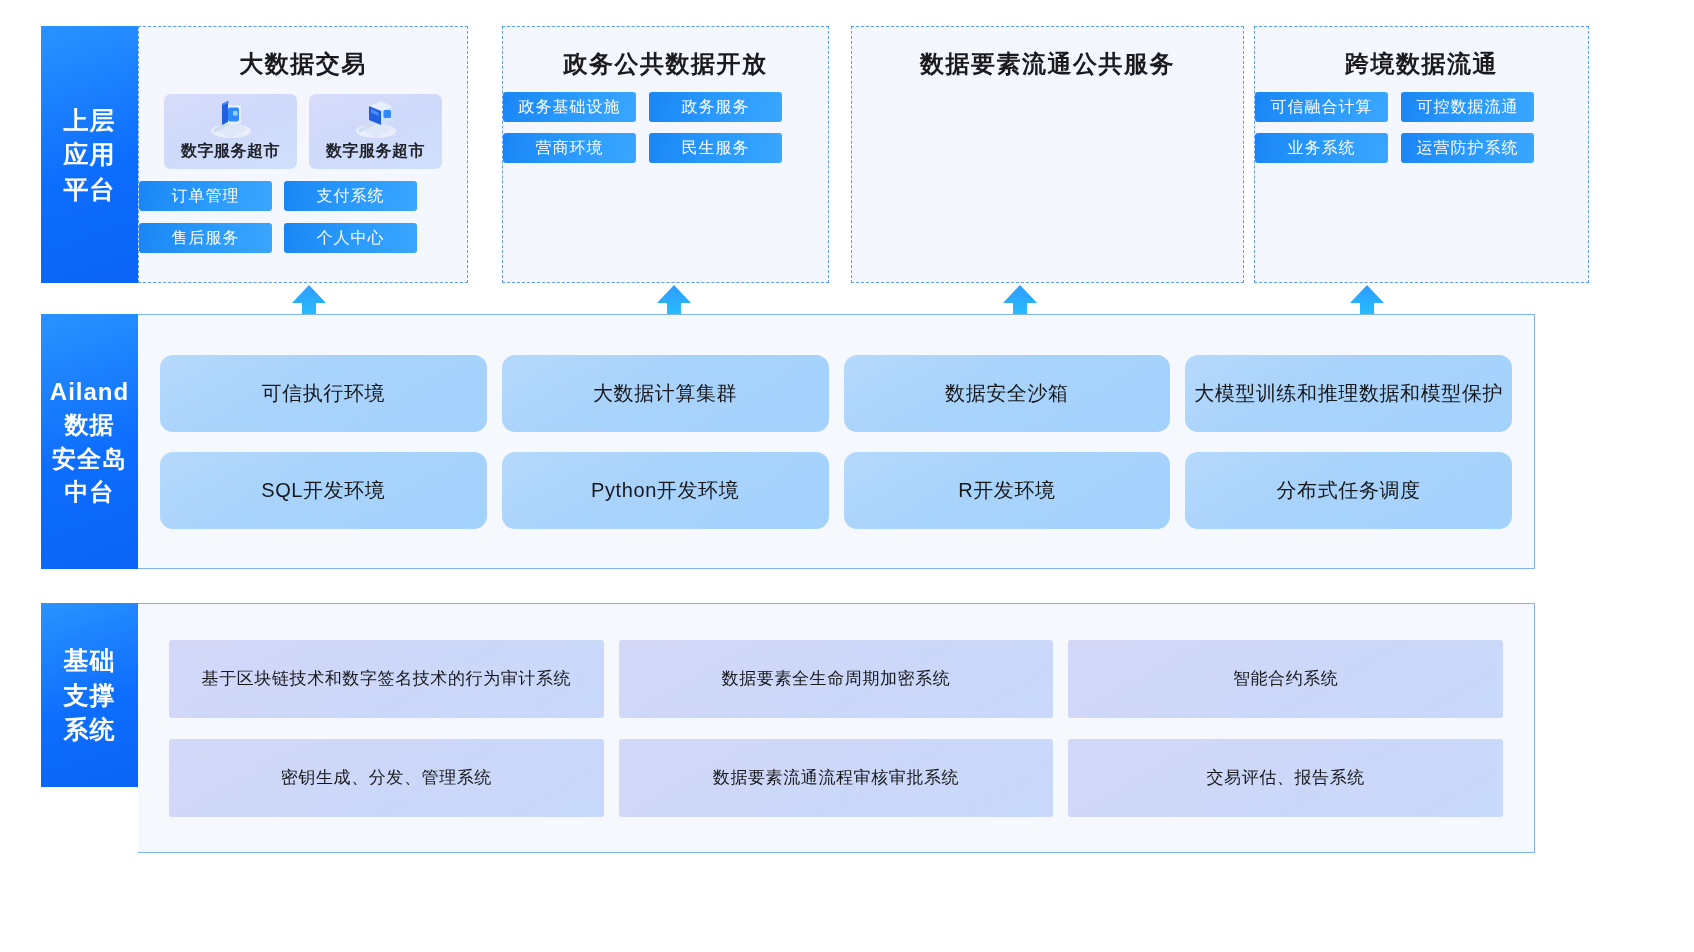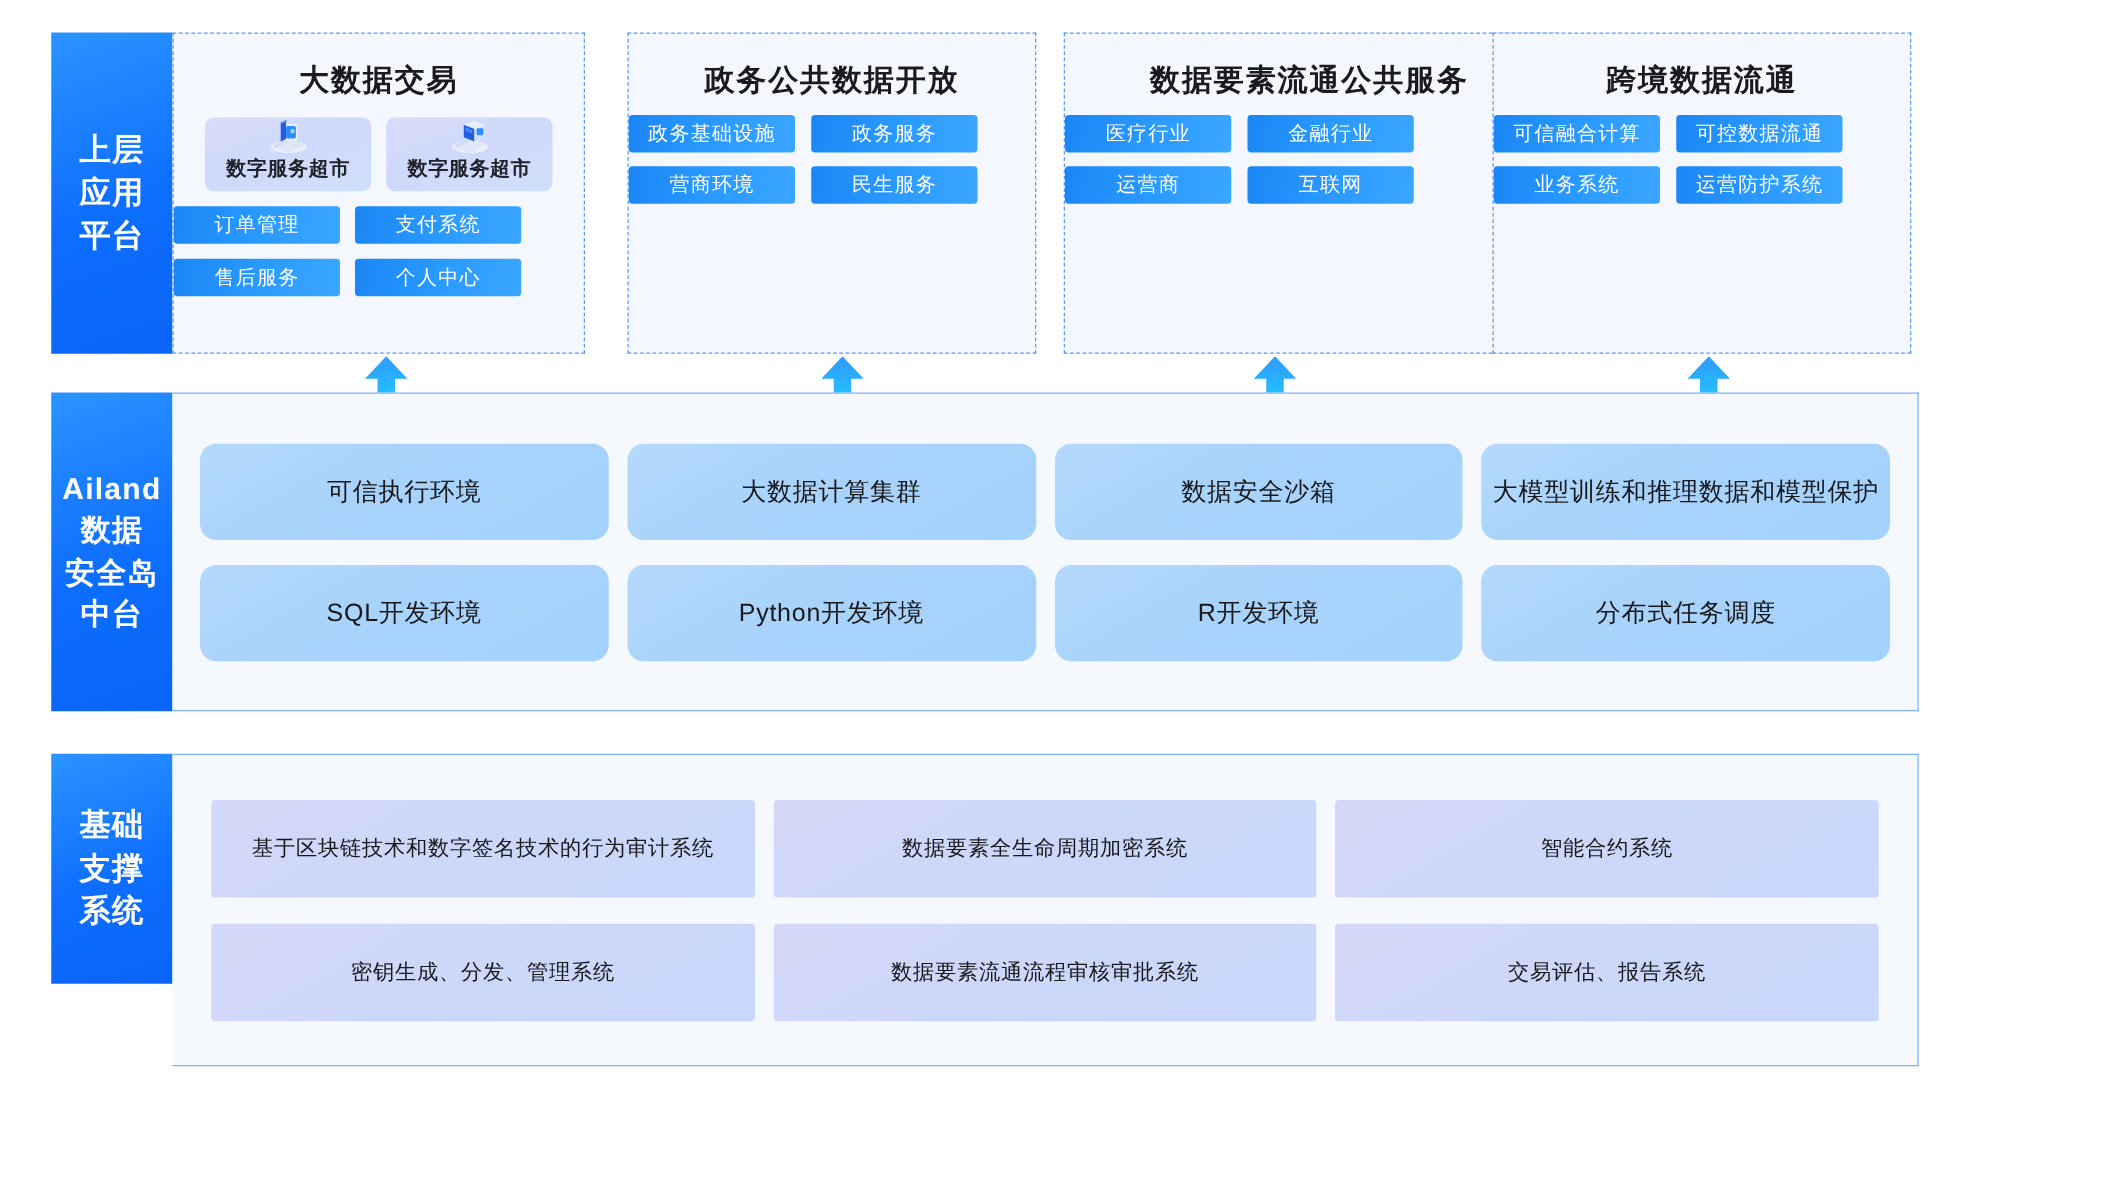--- a/index.html
+++ b/index.html
@@ -78,31 +78,31 @@
     color: #1b1b1f;
     margin-top: 21px;
     letter-spacing: 1.5px;
     white-space: nowrap;
   }
 
   
   #panel-1 { left: 0px;    width: 330px; }
   #panel-2 { left: 364px;  width: 327px; }
   #panel-3 { left: 713px;  width: 393px; }
-  #panel-4 { left: 1056px; width: 335px; }
+  #panel-4 { left: 1116px; width: 335px; }
 
   
   .svc-row {
     display: flex;
     gap: 12px;
     margin-top: 14px;
   }
   .svc-card {
     width: 133px;
-    height: 59px;
+    height: 75px;
     border-radius: 7px;
     background: linear-gradient(160deg, #d8dcfa 0%, #cfd9fb 45%, #cfe0fb 100%);
     display: flex;
     flex-direction: column;
     align-items: center;
     justify-content: flex-end;
     padding-bottom: 7px;
     box-sizing: border-box;
   }
   .svc-card .svc-label {
@@ -268,26 +268,20 @@
         <div class="btn-grid wide">
           <div class="pill">政务基础设施</div>
           <div class="pill">政务服务</div>
           <div class="pill">营商环境</div>
           <div class="pill">民生服务</div>
         </div>
       </div>
 
       <div class="app-panel" id="panel-3">
         <div class="panel-title">数据要素流通公共服务</div>
-        <div class="btn-grid wide">
-          <div class="pill">医疗行业</div>
-          <div class="pill">金融行业</div>
-          <div class="pill">运营商</div>
-          <div class="pill">互联网</div>
-        </div>
       </div>
 
       <div class="app-panel" id="panel-4">
         <div class="panel-title">跨境数据流通</div>
         <div class="btn-grid wide">
           <div class="pill">可信融合计算</div>
           <div class="pill">可控数据流通</div>
           <div class="pill">业务系统</div>
           <div class="pill">运营防护系统</div>
         </div>

